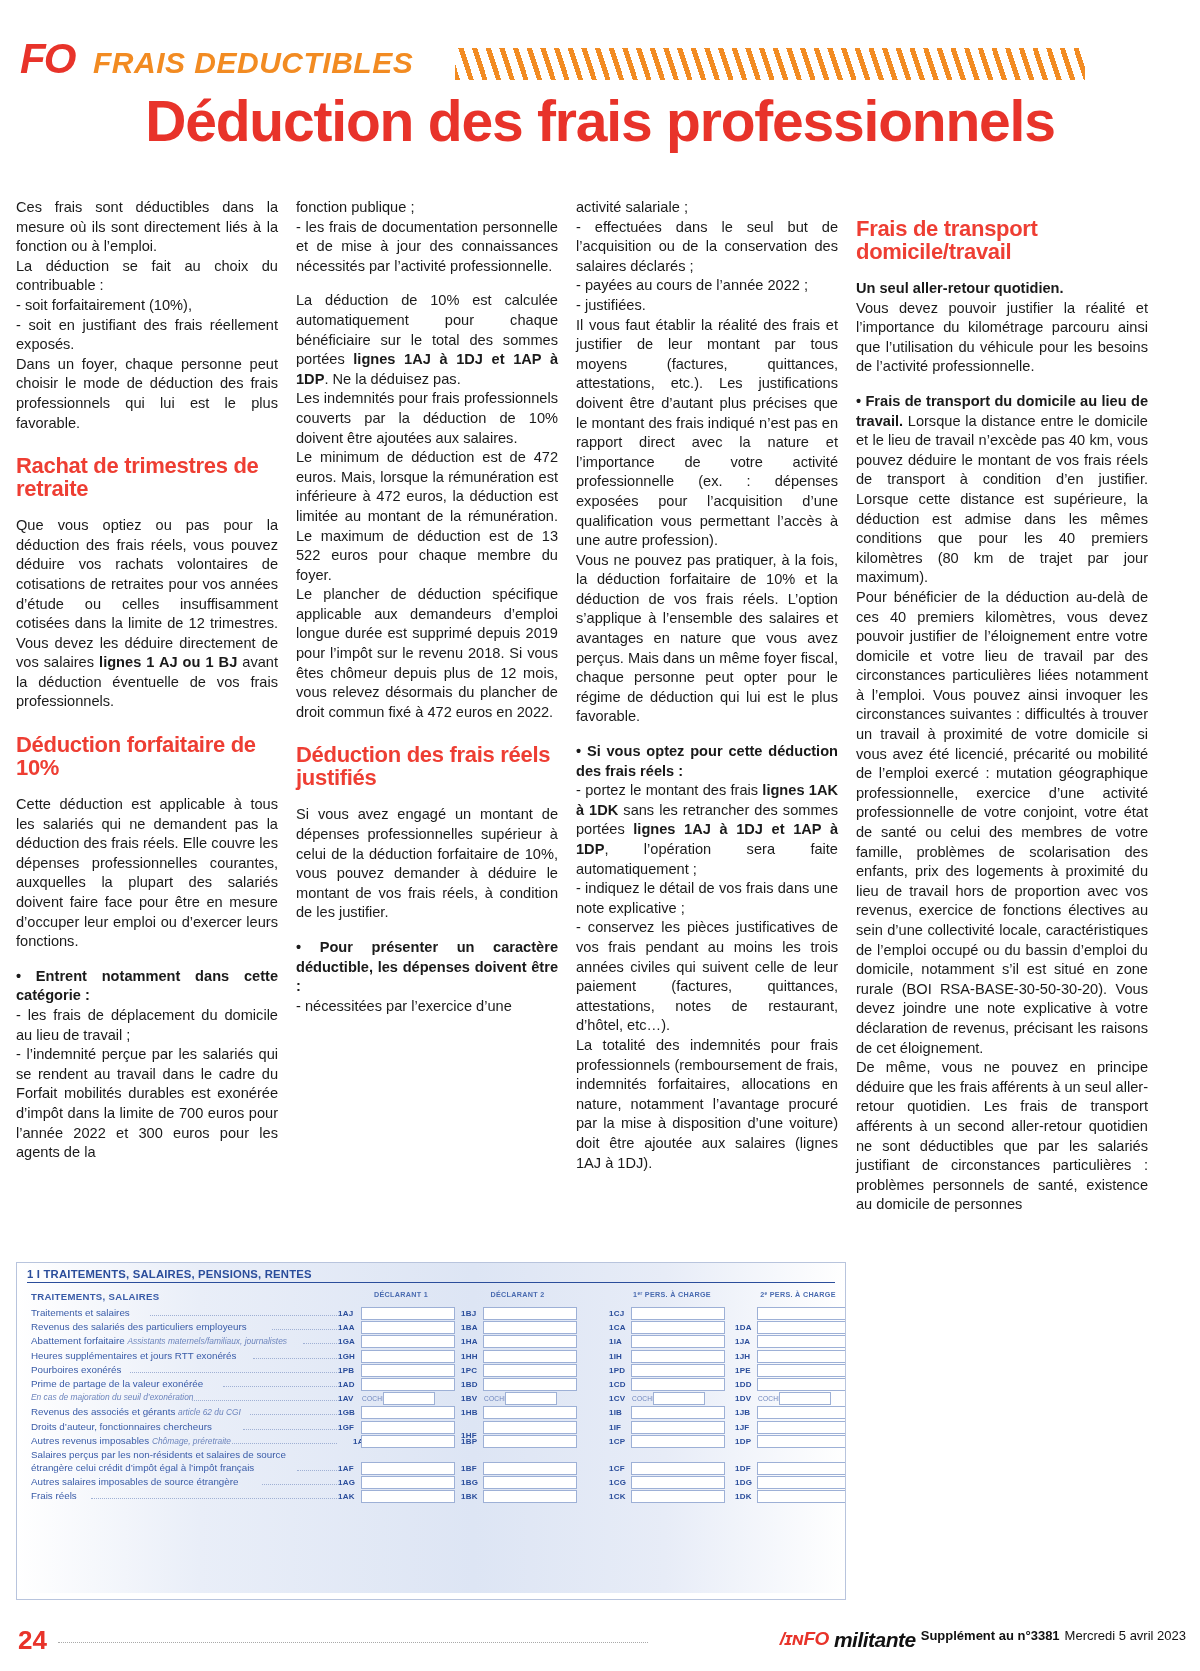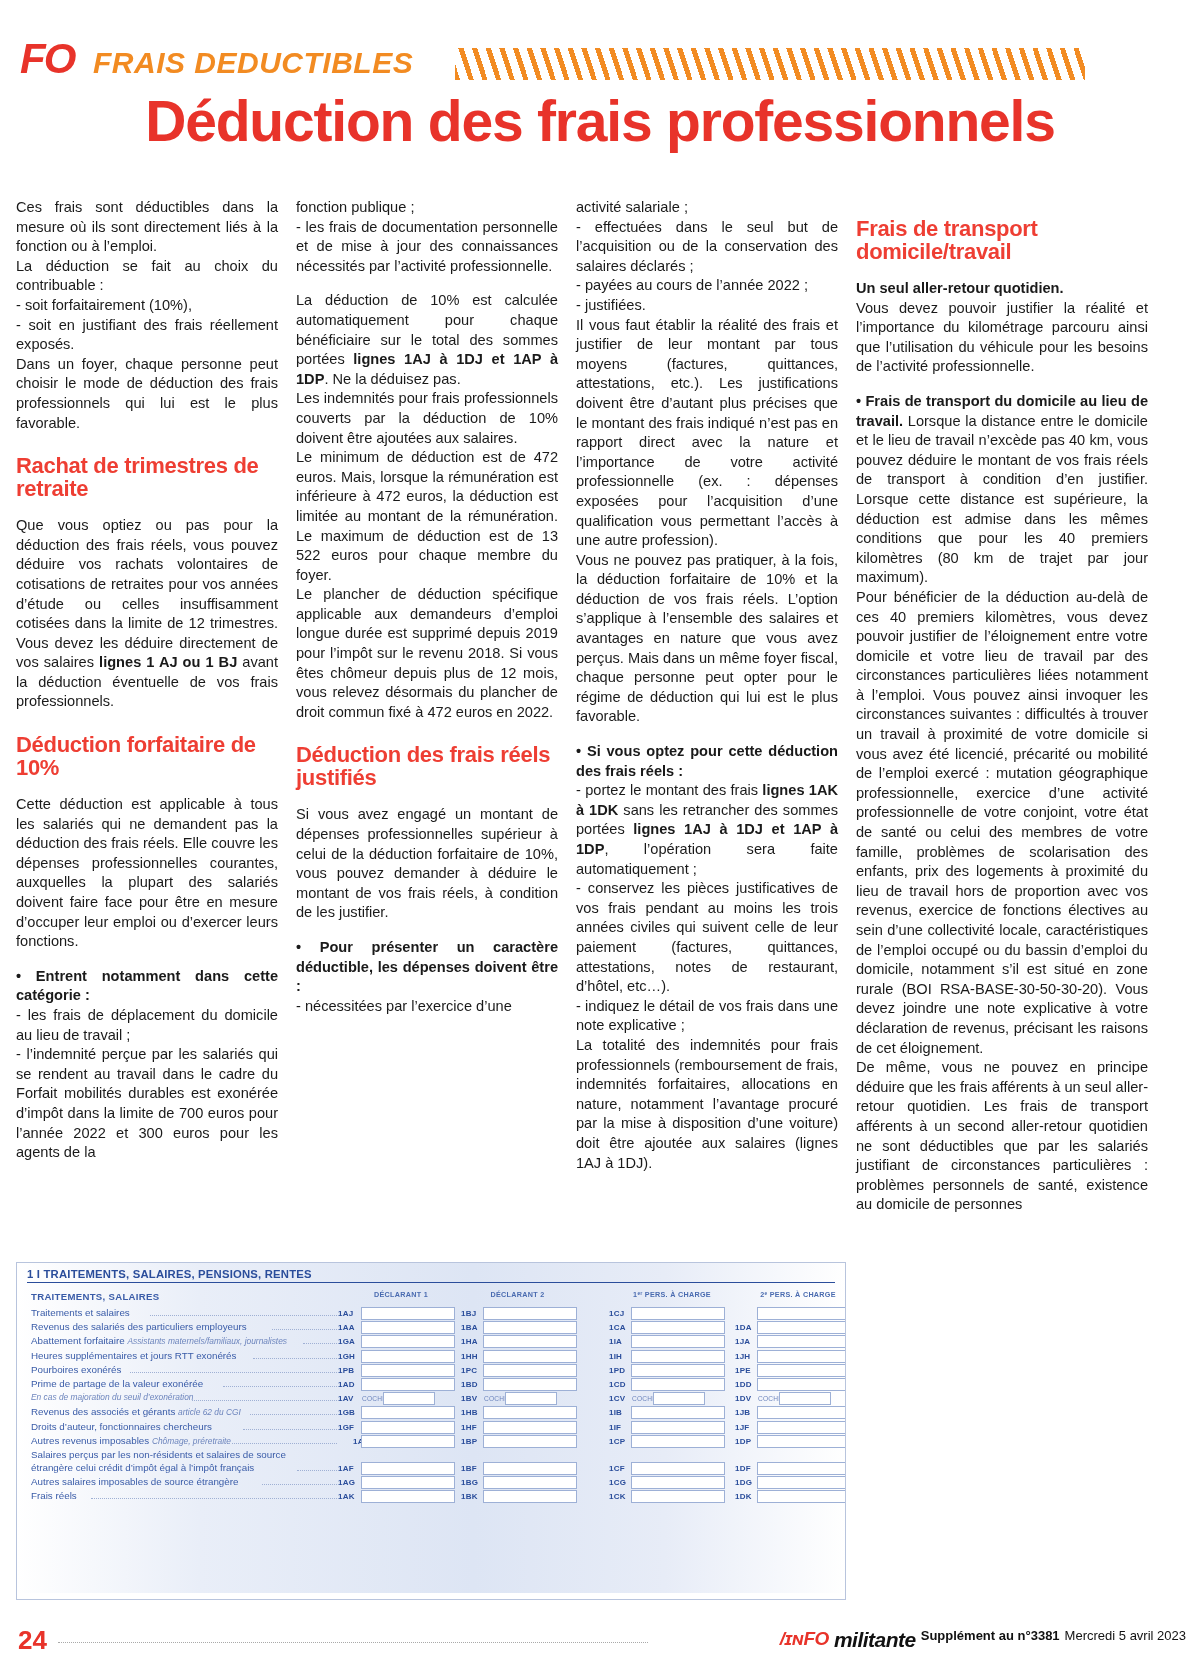--- a/index.html
+++ b/index.html
@@ -224,22 +224,22 @@
   <div class="col c3">
     <p class="nj">activité salariale ;</p>
     <p>- effectuées dans le seul but de l’acquisition ou de la conservation des salaires déclarés ;</p>
     <p class="nj">- payées au cours de l’année 2022 ;</p>
     <p class="nj">- justifiées.</p>
     <p>Il vous faut établir la réalité des frais et justifier de leur montant par tous moyens (factures, quittances, attestations, etc.). Les justifications doivent être d’autant plus précises que le montant des frais indiqué n’est pas en rapport direct avec la nature et l’importance de votre activité professionnelle (ex. : dépenses exposées pour l’acquisition d’une qualification vous permettant l’accès à une autre profession).</p>
     <p>Vous ne pouvez pas pratiquer, à la fois, la déduction forfaitaire de 10% et la déduction de vos frais réels. L’option s’applique à l’ensemble des salaires et avantages en nature que vous avez perçus. Mais dans un même foyer fiscal, chaque personne peut opter pour le régime de déduction qui lui est le plus favorable.</p>
     <div class="gap"></div>
     <p><b>• Si vous optez pour cette déduction des frais réels :</b></p>
     <p><span>- portez le montant des frais </span><b>lignes 1AK à 1DK</b><span> sans les retrancher des sommes portées </span><b>lignes 1AJ à 1DJ et 1AP à 1DP</b><span>, l’opération sera faite automatiquement ;</span></p>
+    <p>- indiquez le détail de vos frais dans une note explicative ;</p>
     <p>- conservez les pièces justificatives de vos frais pendant au moins les trois années civiles qui suivent celle de leur paiement (factures, quittances, attestations, notes de restaurant, d’hôtel, etc…).</p>
-    <p>- indiquez le détail de vos frais dans une note explicative ;</p>
     <p>La totalité des indemnités pour frais professionnels (remboursement de frais, indemnités forfaitaires, allocations en nature, notamment l’avantage procuré par la mise à disposition d’une voiture) doit être ajoutée aux salaires (lignes 1AJ à 1DJ).</p>
   </div>
 
   <div class="col c4">
     <h2 class="sec first">Frais de transport domicile/travail</h2>
     <p><b>Un seul aller-retour quotidien.</b></p>
     <p>Vous devez pouvoir justifier la réalité et l’importance du kilométrage parcouru ainsi que l’utilisation du véhicule pour les besoins de l’activité professionnelle.</p>
     <div class="gap"></div>
     <p><b>• Frais de transport du domicile au lieu de travail.</b> <span>Lorsque la distance entre le domicile et le lieu de travail n’excède pas 40 km, vous pouvez déduire le montant de vos frais réels de transport à condition d’en justifier. Lorsque cette distance est supérieure, la déduction est admise dans les mêmes conditions que pour les 40 premiers kilomètres (80 km de trajet par jour maximum).</span></p>
     <p>Pour bénéficier de la déduction au-delà de ces 40 premiers kilomètres, vous devez pouvoir justifier de l’éloignement entre votre domicile et votre lieu de travail par des circonstances particulières liées notamment à l’emploi. Vous pouvez ainsi invoquer les circonstances suivantes : difficultés à trouver un travail à proximité de votre domicile si vous avez été licencié, précarité ou mobilité de l’emploi exercé : mutation géographique professionnelle, exercice d’une activité professionnelle de votre conjoint, votre état de santé ou celui des membres de votre famille, problèmes de scolarisation des enfants, prix des logements à proximité du lieu de travail hors de proportion avec vos revenus, exercice de fonctions électives au sein d’une collectivité locale, caractéristiques de l’emploi occupé ou du bassin d’emploi du domicile, notamment s’il est situé en zone rurale (BOI RSA-BASE-30-50-30-20). Vous devez joindre une note explicative à votre déclaration de revenus, précisant les raisons de cet éloignement.</p>
@@ -354,21 +354,21 @@
         <span class="code" style="left: 578px;">1IB</span>
         <span class="box" style="left: 600px;"></span>
         <span class="code" style="left: 704px;">1JB</span>
         <span class="box" style="left: 726px;"></span>
       </div>
       <div class="frow" style="top: 157.6px;">
         <span class="lbl">Droits d’auteur, fonctionnaires chercheurs </span>
         <span class="dots" style="left: 211.8px; width: 94.2px;"></span>
         <span class="code" style="left: 307px;">1GF</span>
         <span class="box" style="left: 330px;"></span>
-        <span class="code" style="left: 430px;">1HF</span>
+        <span class="code" style="left: 430px; margin-top: 8px;">1HF</span>
         <span class="box" style="left: 452px;"></span>
         <span class="code" style="left: 578px;">1IF</span>
         <span class="box" style="left: 600px;"></span>
         <span class="code" style="left: 704px;">1JF</span>
         <span class="box" style="left: 726px;"></span>
       </div>
       <div class="frow" style="top: 171.8px;">
         <span class="lbl">Autres revenus imposables <i>Chômage, préretraite</i></span>
         <span class="dots" style="left: 200.5px; width: 105.5px;"></span>
         <span class="code" style="left: 322px;">1AP</span>

